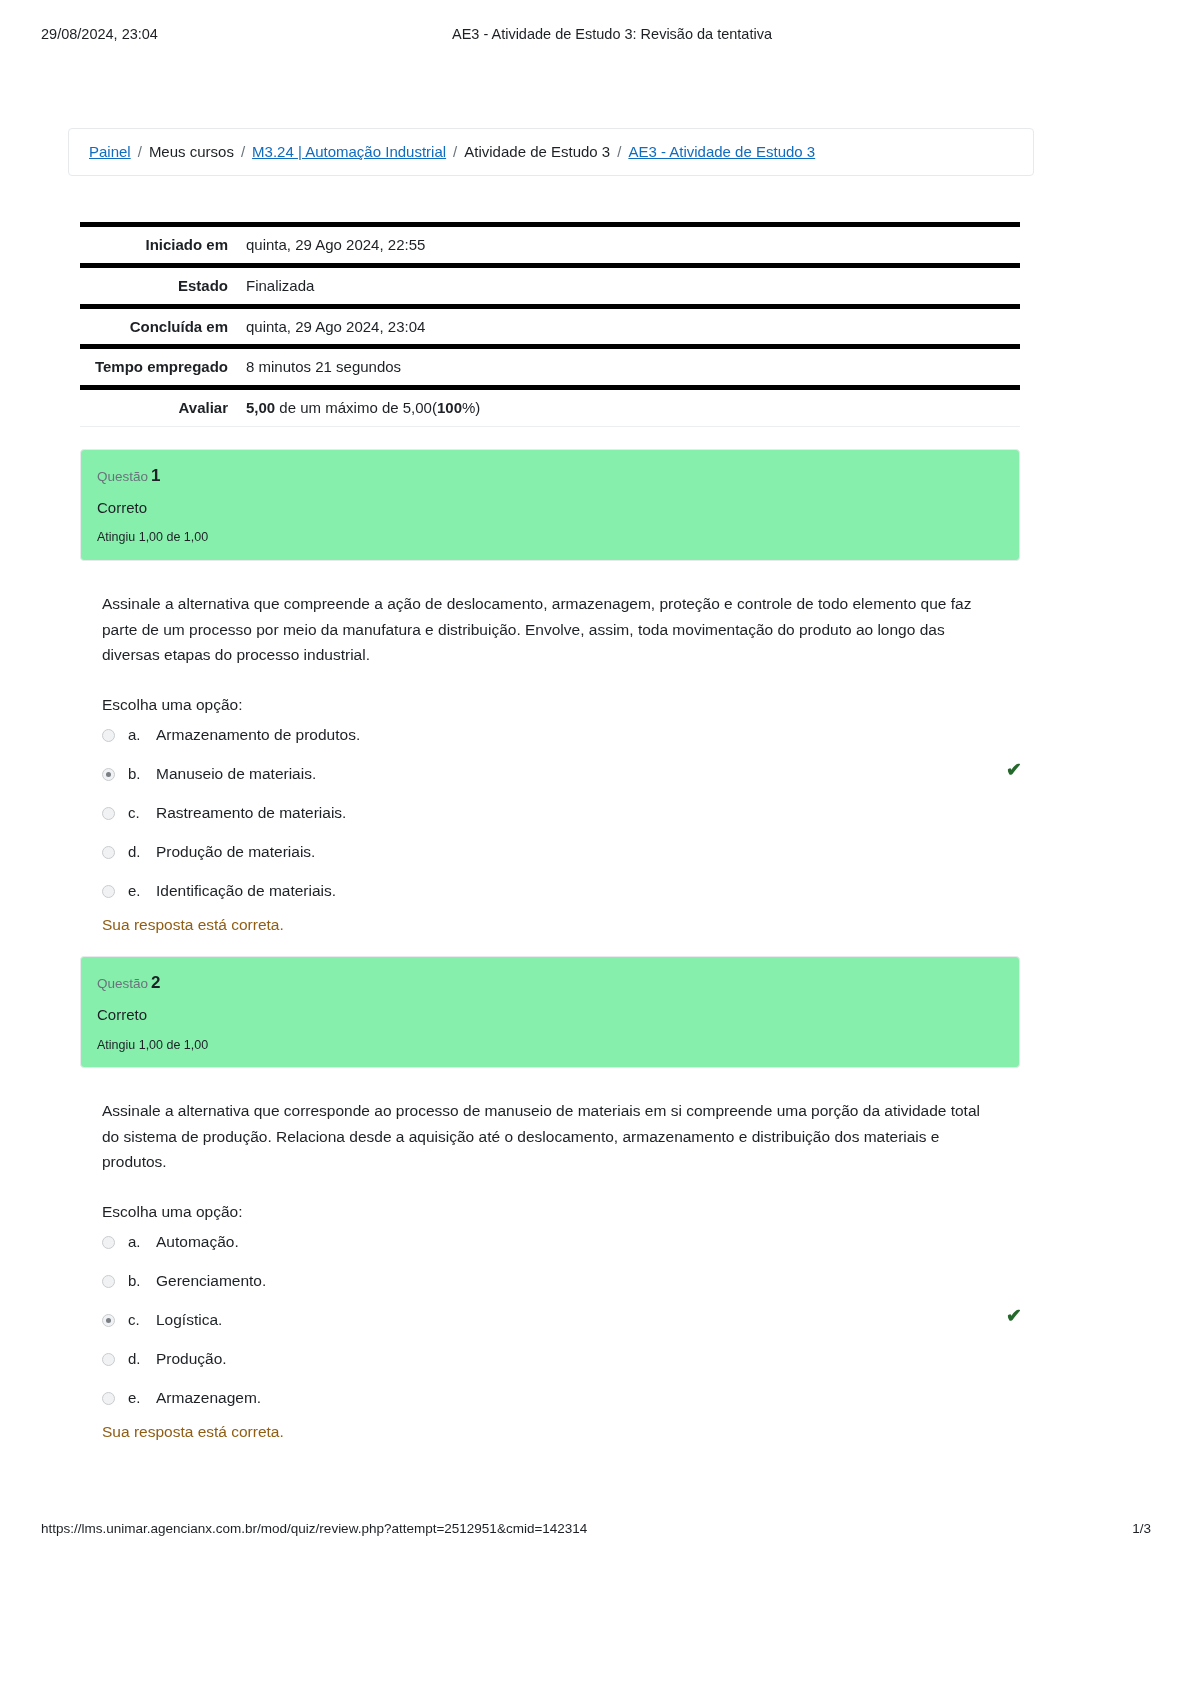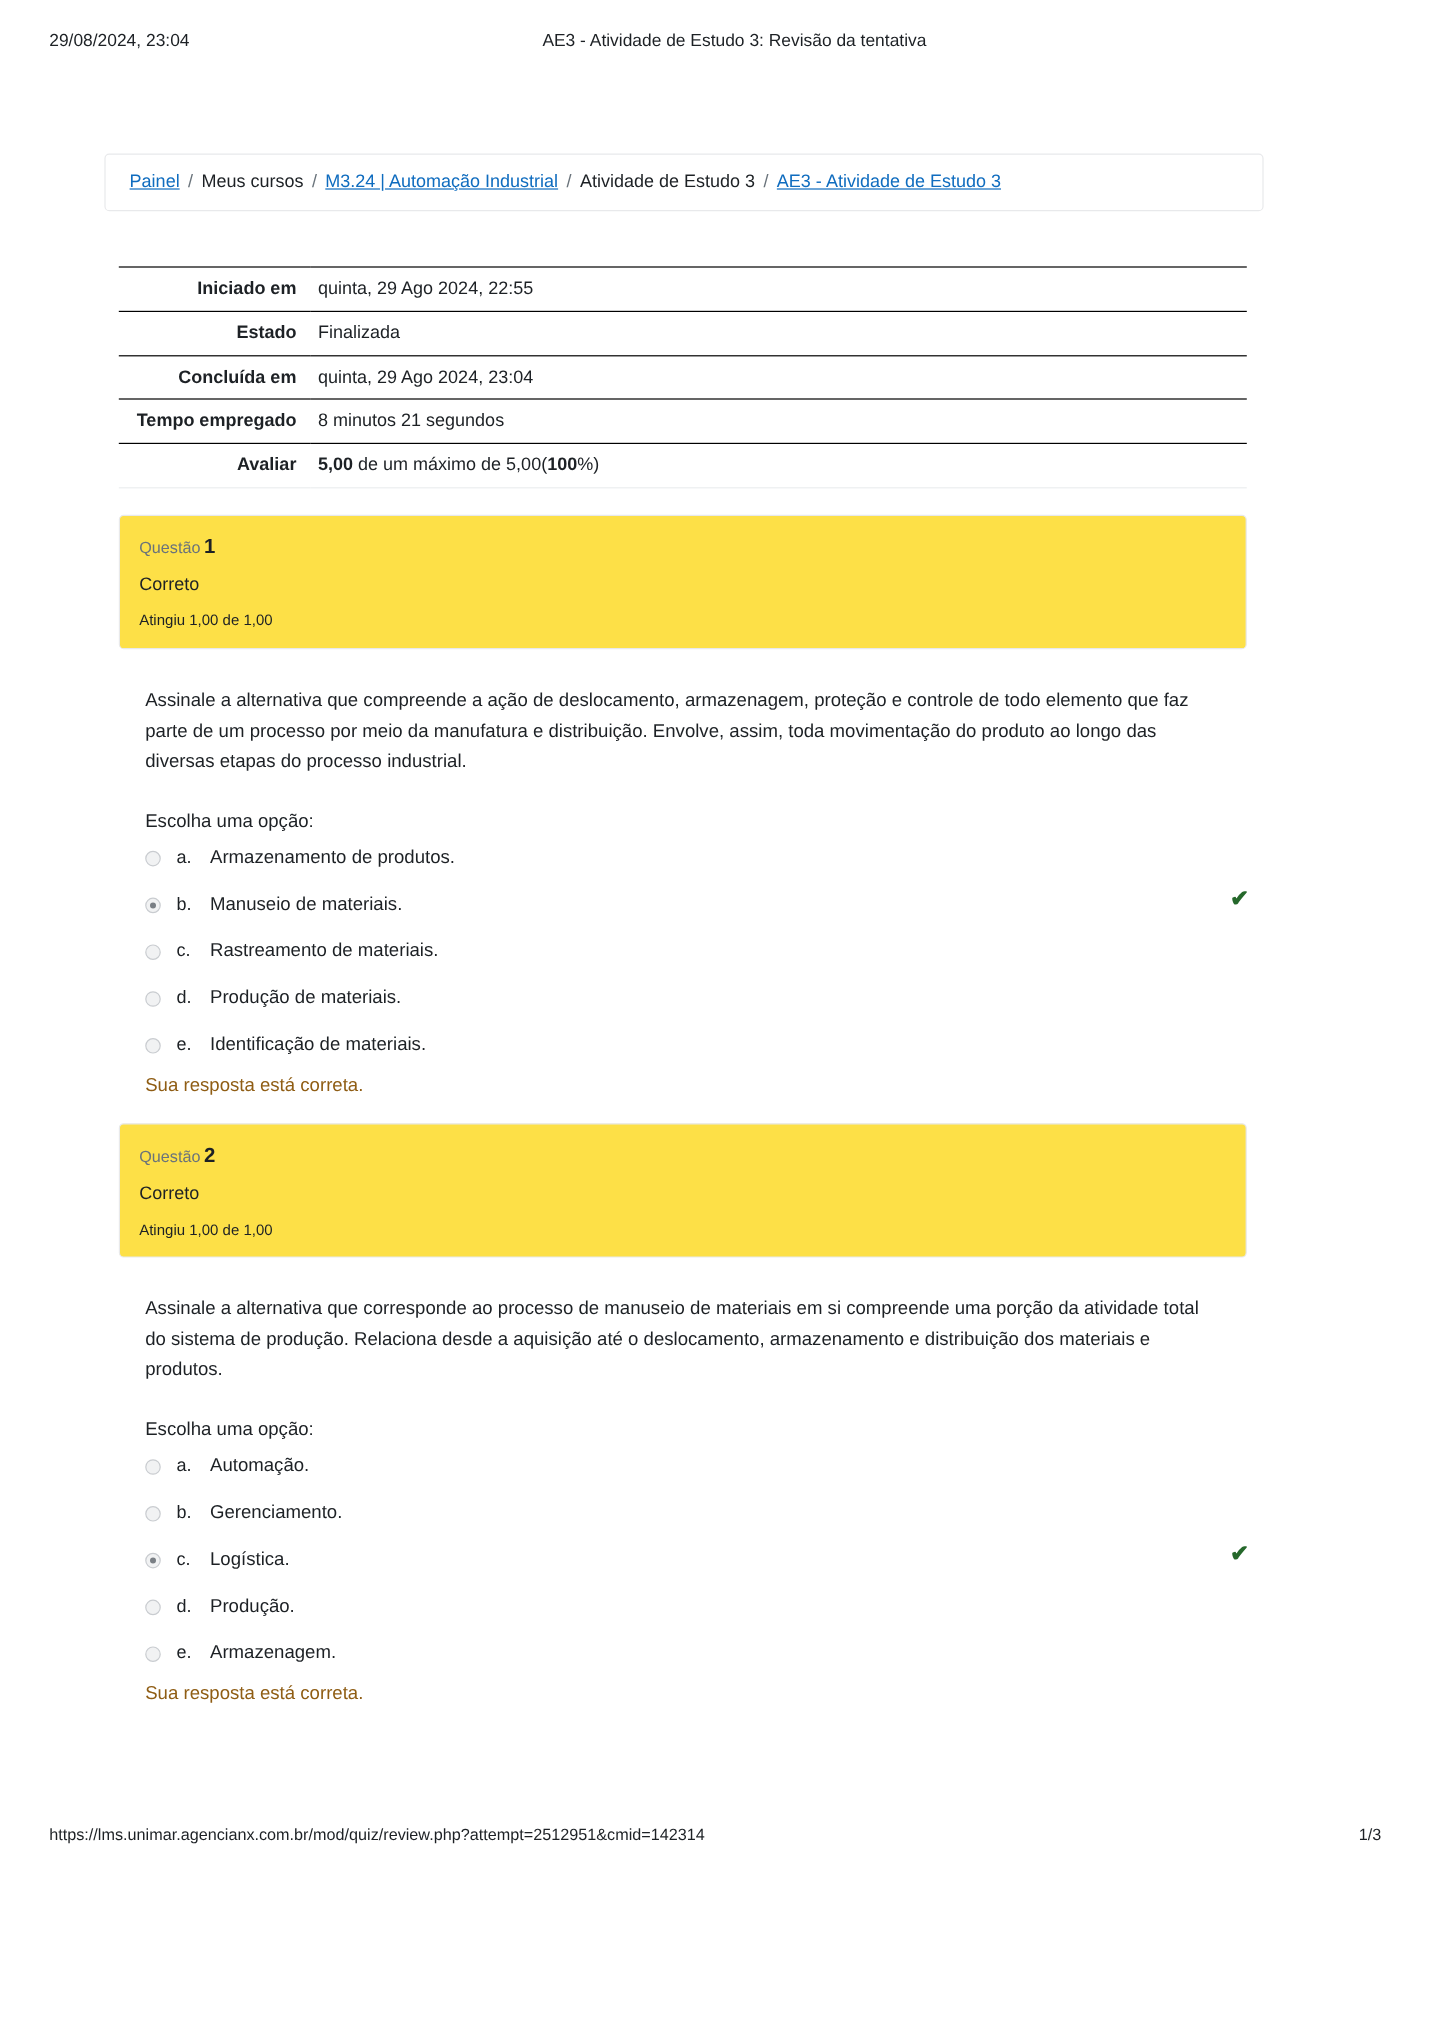--- a/index.html
+++ b/index.html
@@ -59,21 +59,21 @@
   .print-footer .pf-right {
     position: absolute;
     right: 41px;
     top: 0;
     white-space: nowrap;
   }
 
   
   .content {
     position: absolute;
-    left: 87px;
+    left: 68px;
     top: 128px;
     width: 966px;
   }
 
   
   .breadcrumb-bar {
     box-sizing: border-box;
     width: 966px;
     border: 1px solid #e8e9eb;
     border-radius: 4px;
@@ -97,21 +97,21 @@
 
   
   .summary {
     margin-top: 46px;
     margin-left: 12px;
     width: 940px;
     border-collapse: collapse;
     font-size: 15px;
   }
   .summary tr {
-    border-top: 1px solid #000000;
+    border-top: 5px solid #000000;
     margin-top: 32px;
   }
   .summary tr:last-child {
     border-bottom: 1px solid #eceeef;
   }
   .summary th {
     width: 148px;
     text-align: right;
     font-weight: bold;
     padding: 7px 12px 7px 0;
@@ -133,21 +133,21 @@
   .question {
     margin-top: 22px;
   }
   .q-info {
     box-sizing: border-box;
     width: 940px;
     margin-left: 12px;
     border: 1px solid #e8e9eb;
     border-radius: 4px;
     padding: 12px 16px 13px 16px;
-    background: #fde047;
+    background: #86efac;
   }
   .q-no {
     font-size: 13.5px;
     color: #6a737b;
     line-height: 1.6;
   }
   .q-no b {
     font-size: 17px;
     color: #1d2125;
     font-weight: bold;

